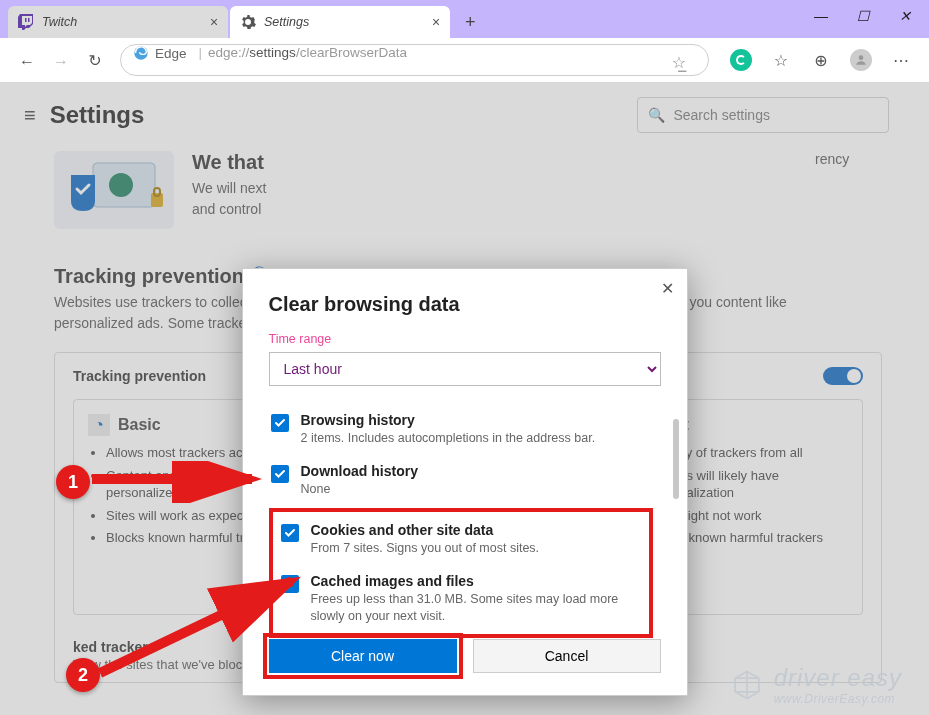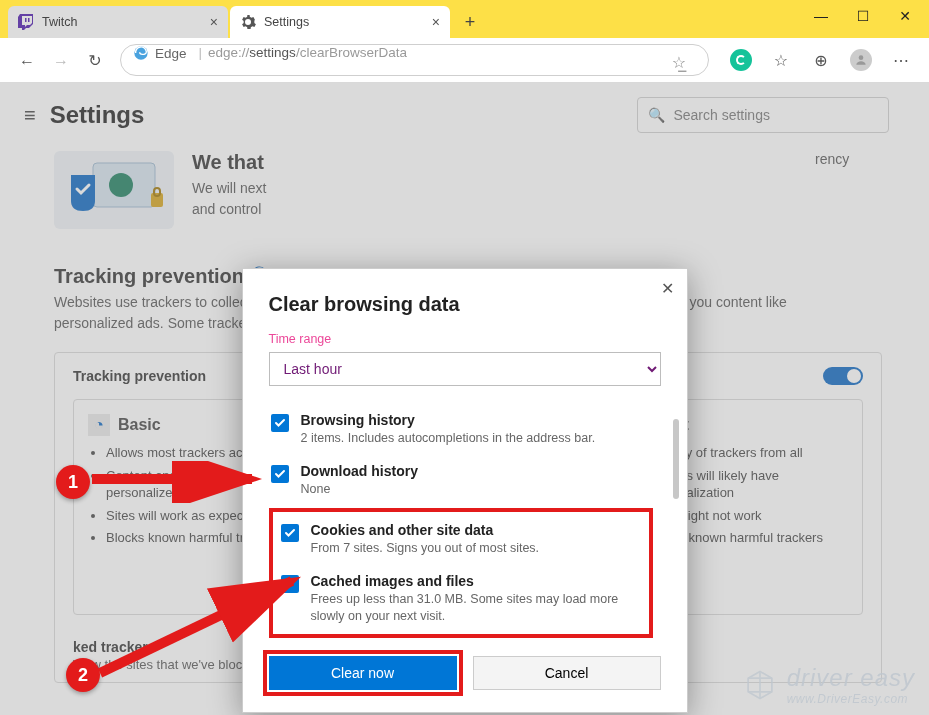--- a/index.html
+++ b/index.html
@@ -9,24 +9,25 @@
     background: #f0f0f0;
     color: #222;
     width: 929px;
     height: 715px;
     overflow: hidden;
     position: relative;
   }
   
   .titlebar {
     height: 38px;
-    background: #fde047;
+    background: #c4b5fd;
     display: flex;
     align-items: flex-end;
     position: relative;
+    font-style: italic;
   }
   .tabs {
     display: flex;
     align-items: flex-end;
     padding-left: 8px;
   }
   .tab {
     height: 32px;
     min-width: 200px;
     max-width: 230px;
@@ -203,21 +204,21 @@
   }
   .check-row .box{
     width:18px;height:18px;border-radius:2px;background:#0076d6;
     display:flex;align-items:center;justify-content:center;flex-shrink:0;margin-top:2px;
   }
   .check-row .box svg{width:12px;height:12px;}
   .check-row .labels .t{ font-weight:600; font-size:14px; color:#222;}
   .check-row .labels .d{ font-size:12.5px; color:#666; margin-top:2px; line-height:1.35;}
   .red-group{ border:4px solid #e31b1b; padding:2px 6px; margin-top:2px;}
   .modal-buttons{
-    display:flex; gap:16px; margin-top:18px;
+    display:flex; gap:16px; margin-top:1px;
   }
   .modal-buttons button{
     flex:1; height:34px; border:1px solid #ccc; background:#f4f4f4;
     font-size:14px; cursor:pointer;
   }
   .modal-buttons .primary{
     background:#0076d6; color:#fff; border-color:#0076d6;
   }
   .red-box-btn { outline:4px solid #e31b1b; outline-offset:2px;}
 
@@ -226,21 +227,21 @@
   .num-dot {
     position:absolute; width:34px;height:34px;border-radius:50%;
     background:#e31b1b;color:#fff;font-weight:700;font-size:18px;
     display:flex;align-items:center;justify-content:center;
     box-shadow:0 2px 4px rgba(0,0,0,.3);
   }
   .arrow{
     position:absolute;
   }
   .watermark{
-    position:absolute; right:14px; bottom:10px;
+    position:absolute; right:27px; bottom:10px;
     font-size:24px; color:#bfc7cf; font-weight:300; letter-spacing:1px;
     font-style:italic;
     display:flex;align-items:center;gap:10px;
     opacity:.85;
   }
   .watermark .sub{ font-size:12px; letter-spacing:0.5px;}
   .watermark svg{opacity:.9;}
 </style>
 </head>
 <body>

